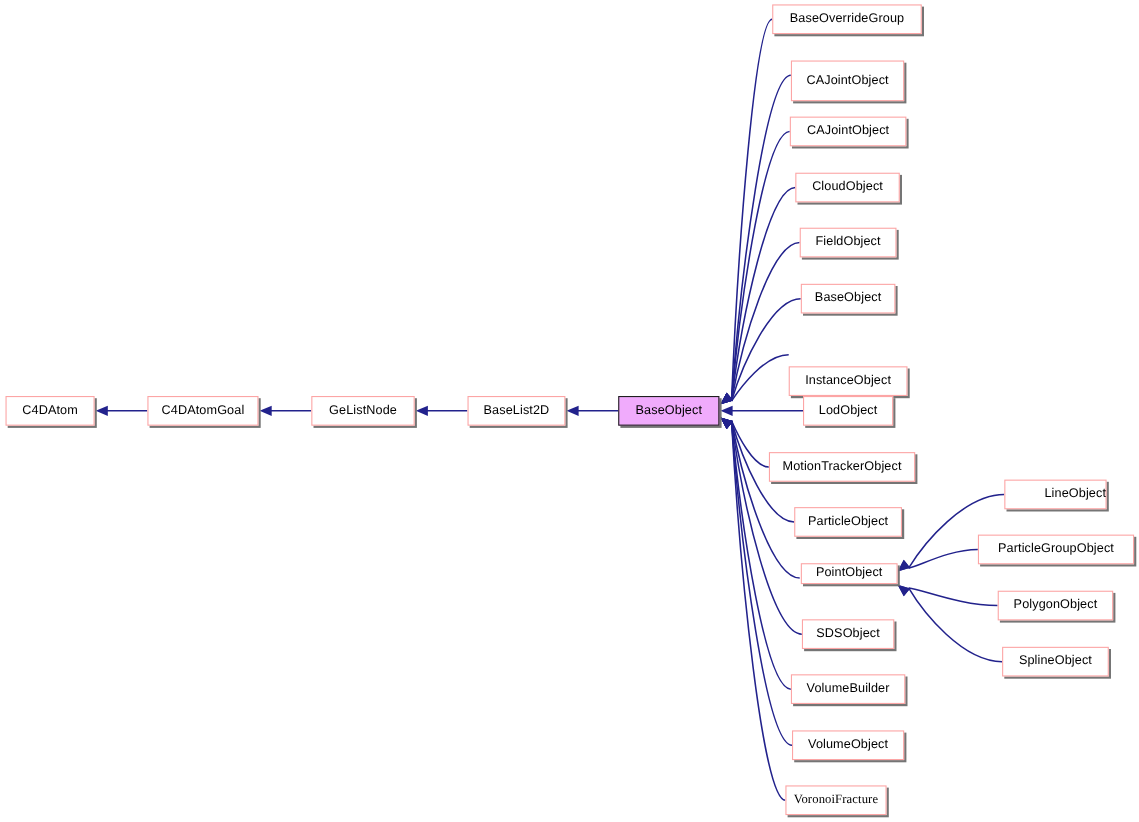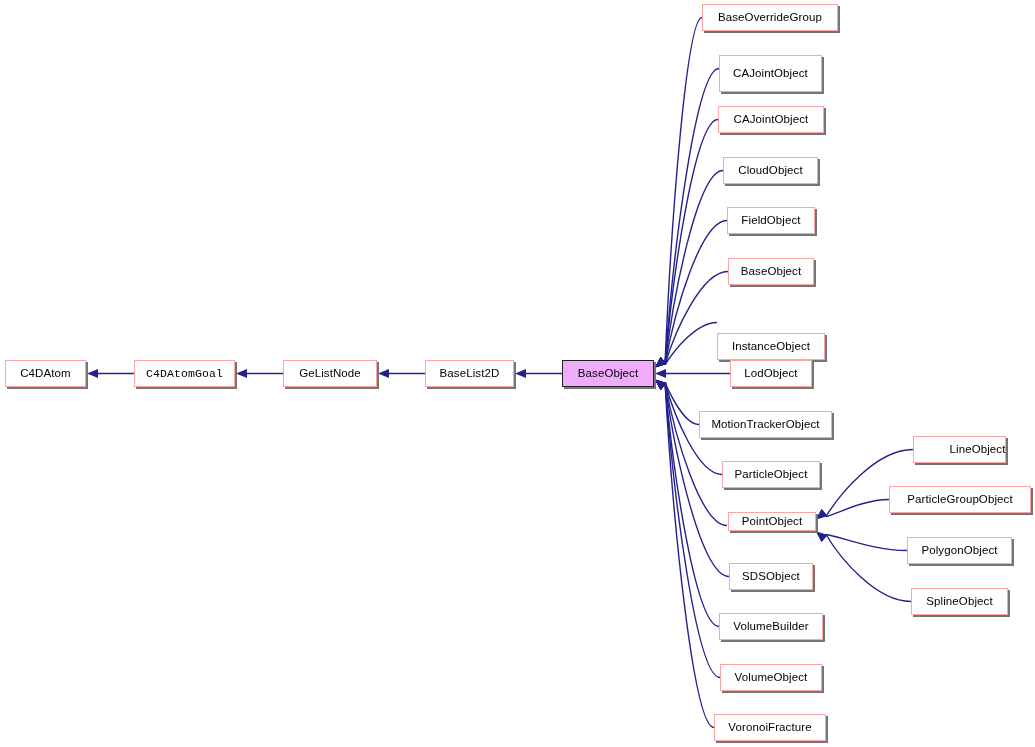--- a/index.html
+++ b/index.html
@@ -97,21 +97,21 @@
       <polygon points="816,519.5 821.6006364560532,508.9741807308348 827.4264241264199,516.0945878835054" fill="#22228c"></polygon>
       <path d="M 907 550.5 C 872.98 550.5 , 838.96 536 , 826 534.5" fill="none" stroke="#22228c" stroke-width="1.4"></path>
       <polygon points="816,531.5 827.4264241264199,534.9054121164946 821.6006364560532,542.0258192691653" fill="#22228c"></polygon>
       <path d="M 911 601.5 C 875.3 601.5 , 839.6 557.42 , 826 534.5" fill="none" stroke="#22228c" stroke-width="1.4"></path>
       <polygon points="816,531.5 827.4264241264199,534.9054121164946 821.6006364560532,542.0258192691653" fill="#22228c"></polygon>
     </svg>
   <div id="nodes">
       <div class="node" style="left: 5px; top: 360px; width: 81px; height: 27px;">
         <span class="node-label">C4DAtom</span>
       </div>
-      <div class="node" style="left: 134px; top: 360px; width: 101px; height: 27px; font-family: Liberation Mono, monospace;">
+      <div class="node" style="left: 134px; top: 360px; width: 101px; height: 27px;">
         <span class="node-label">C4DAtomGoal</span>
       </div>
       <div class="node" style="left: 283px; top: 360px; width: 94px; height: 27px;">
         <span class="node-label">GeListNode</span>
       </div>
       <div class="node" style="left: 425px; top: 360px; width: 89px; height: 27px;">
         <span class="node-label">BaseList2D</span>
       </div>
       <div class="node highlight" style="left: 562px; top: 360px; width: 92px; height: 27px;">
         <span class="node-label">BaseObject</span>
@@ -151,21 +151,21 @@
       </div>
       <div class="node" style="left: 729px; top: 563px; width: 84px; height: 27px;">
         <span class="node-label">SDSObject</span>
       </div>
       <div class="node" style="left: 719px; top: 613px; width: 104px; height: 27px;">
         <span class="node-label">VolumeBuilder</span>
       </div>
       <div class="node" style="left: 720px; top: 664px; width: 102px; height: 27px;">
         <span class="node-label">VolumeObject</span>
       </div>
-      <div class="node" style="left: 714px; top: 714px; width: 112px; height: 27px;">
+      <div class="node" style="left: 714px; top: 714px; width: 92px; height: 27px; font-family: Liberation Serif, serif;">
         <span class="node-label">VoronoiFracture</span>
       </div>
       <div class="node" style="left: 913px; top: 436px; width: 93px; height: 27px; padding-left: 36px;">
         <span class="node-label">LineObject</span>
       </div>
       <div class="node" style="left: 889px; top: 486px; width: 142px; height: 27px;">
         <span class="node-label">ParticleGroupObject</span>
       </div>
       <div class="node" style="left: 907px; top: 537px; width: 105px; height: 27px;">
         <span class="node-label">PolygonObject</span>

